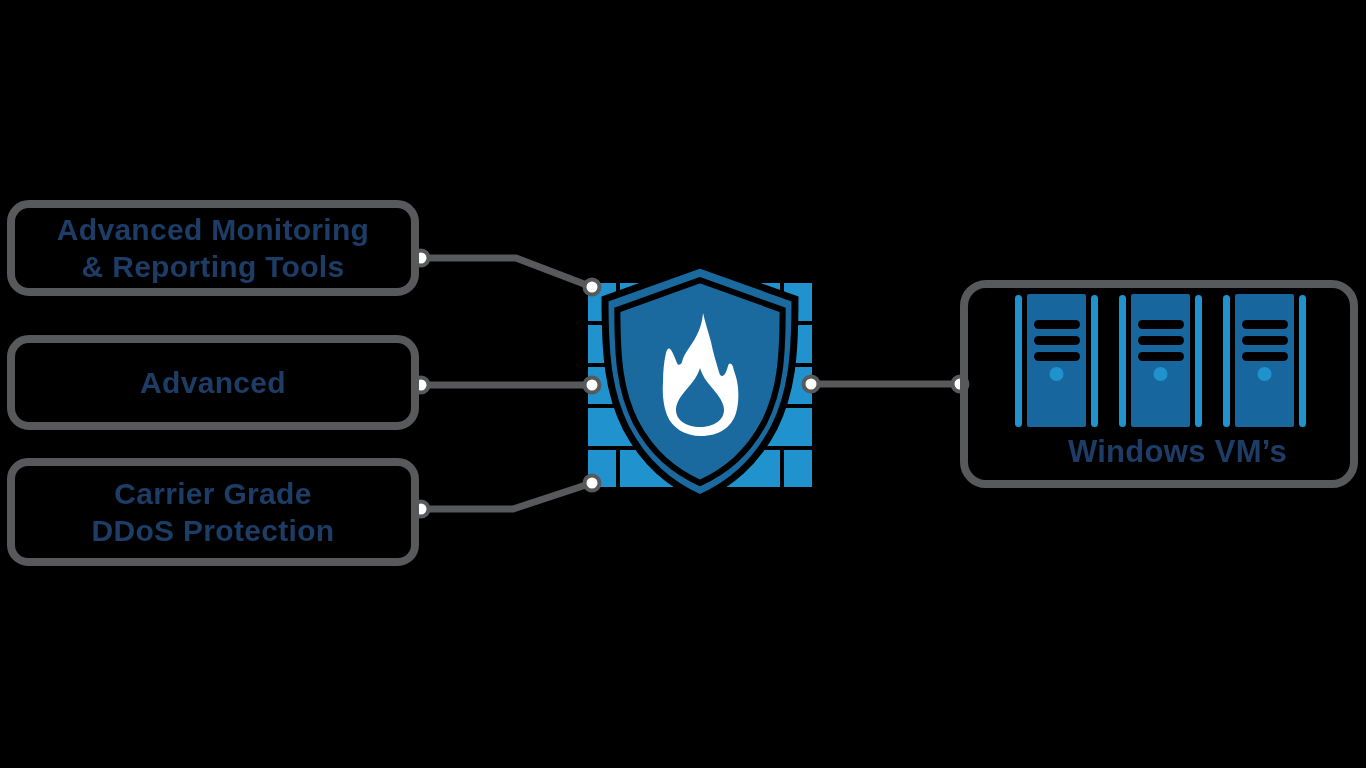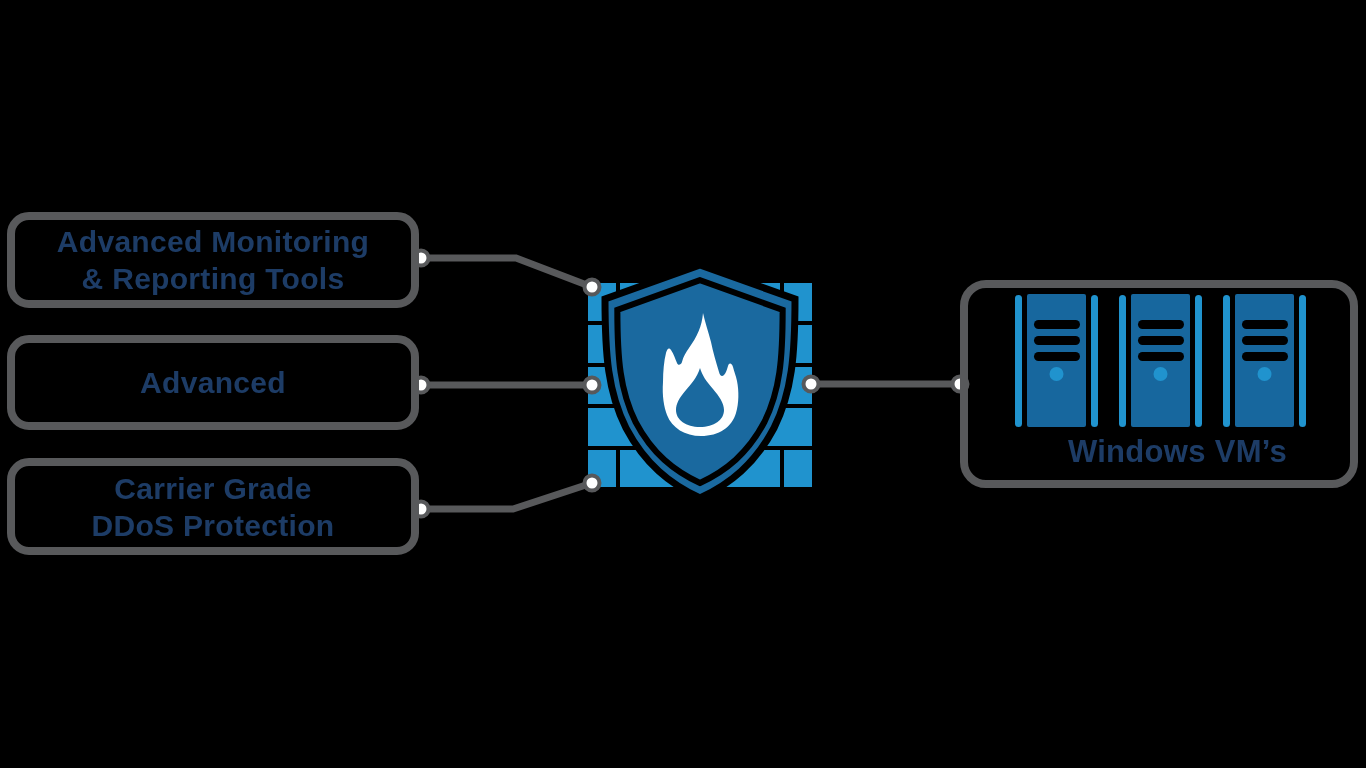--- a/index.html
+++ b/index.html
@@ -30,23 +30,23 @@
   }
   .node .label{
     color:var(--navy);
     font-weight:700;
     font-size:30px;
     line-height:37px;
     text-align:center;
     letter-spacing:.3px;
     white-space:pre-line;
   }
-  #box-monitoring{left:7px;top:212px;width:412px;height:96px;}
+  #box-monitoring{left:7px;top:200px;width:412px;height:96px;}
   #box-internet  {left:7px;top:335px;width:412px;height:95px;}
-  #box-ddos      {left:7px;top:458px;width:412px;height:97px;}
+  #box-ddos      {left:7px;top:458px;width:412px;height:108px;border-radius:21px;}
   #box-vms       {left:960px;top:280px;width:398px;height:208px;border-radius:26px;}
 
   .caption{
     position:absolute;
     color:var(--navy);
     font-weight:700;
     text-align:center;
     letter-spacing:.3px;
     padding-left:37px;
   }

